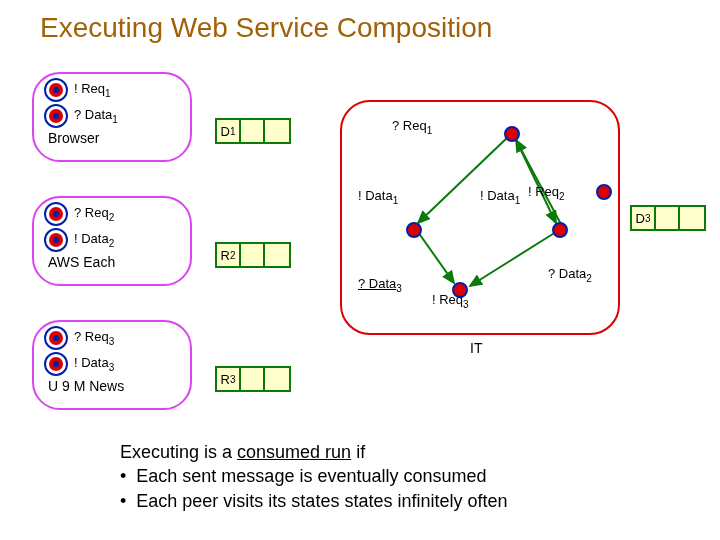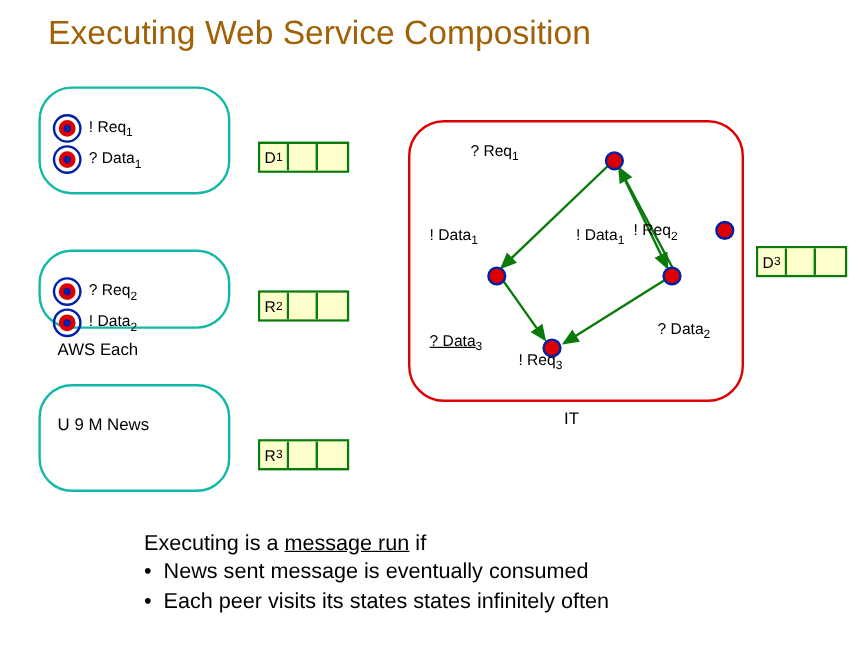--- a/index.html
+++ b/index.html
@@ -13,23 +13,23 @@
   }
   .title {
     position: absolute;
     top: 12px;
     left: 40px;
     font-size: 28px;
     color: #a16207;
   }
   .peer {
     position: absolute;
-    border: 2px solid #14b8a6;
+    border: 2px solid #d946ef;
     border-radius: 28px;
-    padding: 21px 10px 4px 10px;
+    padding: 4px 10px 4px 10px;
   }
   .peer .row {
     display: flex;
     align-items: center;
     gap: 6px;
     margin-bottom: 2px;
   }
   .peer-label {
     font-size: 14px;
     margin-top: 2px;
@@ -98,43 +98,60 @@
     <span class="evtxt"><span>! Req</span><span class="sub">1</span></span>
   </div>
   <div class="row">
     <span class="bullseye">
         <span class="ring r1"></span>
         <span class="ring r2"></span>
         <span class="ring r3"></span>
       </span>
     <span class="evtxt"><span>? Data</span><span class="sub">1</span></span>
   </div>
-</div>
-
-<div class="peer" style="top:208px; left:32px; width:160px; height:66px;">
+  <div class="peer-label">Browser</div>
+</div>
+
+<div class="peer" style="top:196px; left:32px; width:160px; height:90px;">
   <div class="row">
     <span class="bullseye">
         <span class="ring r1"></span>
         <span class="ring r2"></span>
         <span class="ring r3"></span>
       </span>
     <span class="evtxt"><span>? Req</span><span class="sub">2</span></span>
   </div>
   <div class="row">
     <span class="bullseye">
         <span class="ring r1"></span>
         <span class="ring r2"></span>
         <span class="ring r3"></span>
       </span>
     <span class="evtxt"><span>! Data</span><span class="sub">2</span></span>
   </div>
   <div class="peer-label">AWS Each</div>
 </div>
 
 <div class="peer" style="top:320px; left:32px; width:160px; height:90px;">
+  <div class="row">
+    <span class="bullseye">
+        <span class="ring r1"></span>
+        <span class="ring r2"></span>
+        <span class="ring r3"></span>
+      </span>
+    <span class="evtxt"><span>? Req</span><span class="sub">3</span></span>
+  </div>
+  <div class="row">
+    <span class="bullseye">
+        <span class="ring r1"></span>
+        <span class="ring r2"></span>
+        <span class="ring r3"></span>
+      </span>
+    <span class="evtxt"><span>! Data</span><span class="sub">3</span></span>
+  </div>
   <div class="peer-label">U 9 M News</div>
 </div>
 
 <div class="queue" style="top:118px; left:215px;">
   <div class="cell">
       <span>D</span>
       <span class="sub">1</span>
     </div>
   <div class="cell"></div>
   <div class="cell"></div>
@@ -190,17 +207,17 @@
 <div class="lbl" style="top:188px; left:480px;"><span>! Data</span><span class="sub">1</span></div>
 <div class="lbl" style="top:184px; left:528px;"><span>! Req</span><span class="sub">2</span></div>
 <div class="lbl" style="top:276px; left:358px;text-decoration:underline;"><span>? Data</span><span class="sub">3</span></div>
 <div class="lbl" style="top:266px; left:548px;"><span>? Data</span><span class="sub">2</span></div>
 <div class="lbl" style="top:292px; left:432px;"><span>! Req</span><span class="sub">3</span></div>
 
 <div class="ittag" style="top:340px; left:470px;">IT</div>
 
 <div class="bodytext">
   <div>
-    <span>Executing is  a </span><u>message run</u><span> if</span>
-  </div>
-  <div>•&nbsp;&nbsp;<span>News sent message is eventually consumed</span></div>
+    <span>Executing is  a </span><u>consumed run</u><span> if</span>
+  </div>
+  <div>•&nbsp;&nbsp;<span>Each sent message is eventually consumed</span></div>
   <div>•&nbsp;&nbsp;<span>Each peer visits its states states infinitely often</span></div>
 </div>
 
 </body></html>

